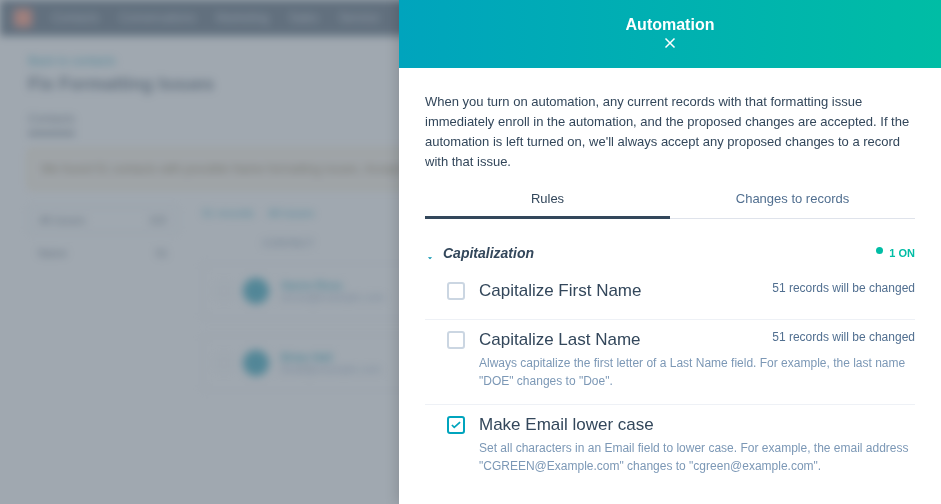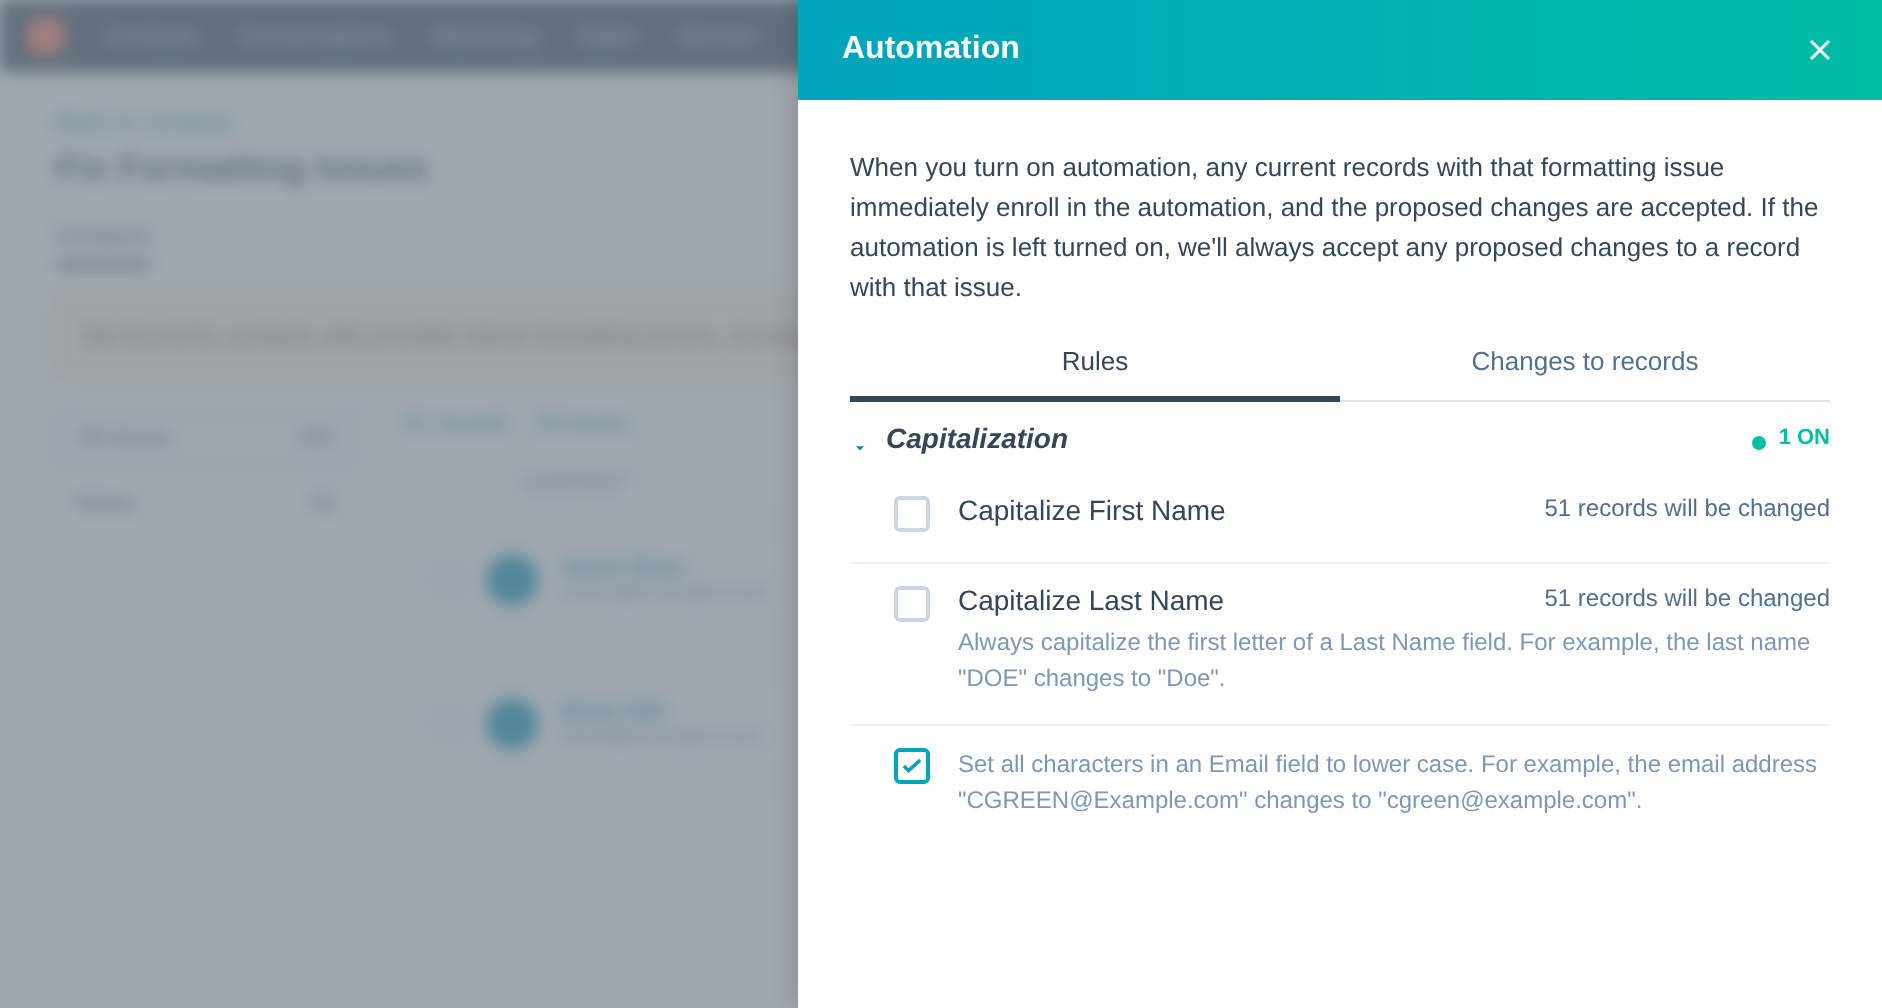--- a/index.html
+++ b/index.html
@@ -26,48 +26,48 @@
 .bg-avatar { width: 26px; height: 26px; border-radius: 50%; background: #0091ae; }
 .bg-card-txt { font-size: 11px; }
 .bg-card-name { color: #0091ae; font-weight: 600; }
 .bg-card-sub { color: #7c98b6; }
 
 
 .scrim { position: absolute; inset: 0; background: rgba(45,62,80,0.45); }
 
 
 .panel { position: absolute; top: 0; right: 0; bottom: 0; width: 542px; background: #fff; box-shadow: -2px 0 12px rgba(0,0,0,0.15); display: flex; flex-direction: column; }
-.panel-header { background: linear-gradient(90deg, #00a4bd 0%, #00bda5 100%); color: #fff; padding: 16px 22px; display: flex; align-items: center; justify-content: space-between; }
+.panel-header { background: linear-gradient(90deg, #00a4bd 0%, #00bda5 100%); color: #fff; padding: 16px 22px; display: flex; align-items: center; justify-content: space-between; flex-direction: column; }
 .panel-title { font-size: 16px; font-weight: 600; }
 .close-btn { width: 18px; height: 18px; cursor: pointer; color: #fff; }
 .close-btn svg { width: 100%; height: 100%; }
 
 .panel-body { flex: 1; overflow-y: auto; padding: 24px 26px 8px; color: #33475b; font-size: 13px; }
 .intro { line-height: 1.55; margin-bottom: 8px; color: #33475b; }
 
-.tabs { display: flex; border-bottom: 1px solid #dfe3eb; margin-bottom: 4px; }
+.tabs { display: flex; border-bottom: 1px solid #dfe3eb; margin-bottom: 20px; }
 .tab { flex: 1; text-align: center; padding: 10px 0; font-size: 13px; color: #516f90; cursor: pointer; }
 .tab.active { color: #33475b; font-weight: 500; border-bottom: 3px solid #33475b; margin-bottom: -1px; }
 
 .section { margin-bottom: 10px; }
 .section-head { display: flex; align-items: center; justify-content: space-between; padding: 6px 0 10px; cursor: pointer; }
 .section-head-left { display: flex; align-items: flex-end; gap: 8px; font-style: italic; }
 .chevron { width: 10px; height: 10px; color: #0091ae; }
 .section-title { font-weight: 600; font-size: 14px; color: #33475b; }
-.status-on { display: flex; align-items: flex-end; gap: 6px; font-size: 11px; color: #00bda5; font-weight: 600; }
+.status-on { display: flex; align-items: flex-start; gap: 6px; font-size: 11px; color: #00bda5; font-weight: 600; }
 .status-dot { width: 7px; height: 7px; border-radius: 50%; background: #00bda5; }
 
 .rule { display: flex; padding: 10px 0 14px 22px; border-bottom: 1px solid #eef1f6; gap: 14px; }
 .rule:last-child { border-bottom: none; }
 .checkbox { width: 18px; height: 18px; border: 2px solid #cbd6e2; border-radius: 3px; flex: none; cursor: pointer; position: relative; margin-top: 1px; }
 .checkbox.checked { border-color: #00a4bd; }
 .checkbox.checked svg { position: absolute; inset: 0; color: #00a4bd; width: 100%; height: 100%; }
 .rule-body { flex: 1; }
 .rule-top { display: flex; justify-content: space-between; align-items: flex-start; gap: 12px; }
-.rule-name { font-size: 14px; color: #33475b; font-weight: 500; margin-bottom: 4px; }
+.rule-name { font-size: 17px; color: #33475b; font-weight: 500; margin-bottom: 4px; }
 .rule-count { font-size: 12px; color: #516f90; white-space: nowrap; }
 .rule-desc { font-size: 12px; color: #7c98b6; line-height: 1.5; }
 </style>
 </head>
 <body>
 
 <div class="bg">
   <div class="bg-nav">
     <div class="bg-nav-logo"></div>
     <div class="bg-nav-item">Contacts</div>
@@ -175,19 +175,22 @@
         </div>
       </div>
 
       <div class="rule">
         <div class="checkbox checked">
           <svg viewBox="0 0 24 24" fill="none" stroke="currentColor" stroke-width="3">
               <path d="M5 12l4 4L19 7"></path>
             </svg>
         </div>
         <div class="rule-body">
+          <div class="rule-top">
+            <div class="rule-name">Make Email lower case</div>
+          </div>
           <div class="rule-desc">Set all characters in an Email field to lower case. For example, the email address "CGREEN@Example.com" changes to "cgreen@example.com".</div>
         </div>
       </div>
     </div>
 
   </div>
 </div>
 
 </body></html>

